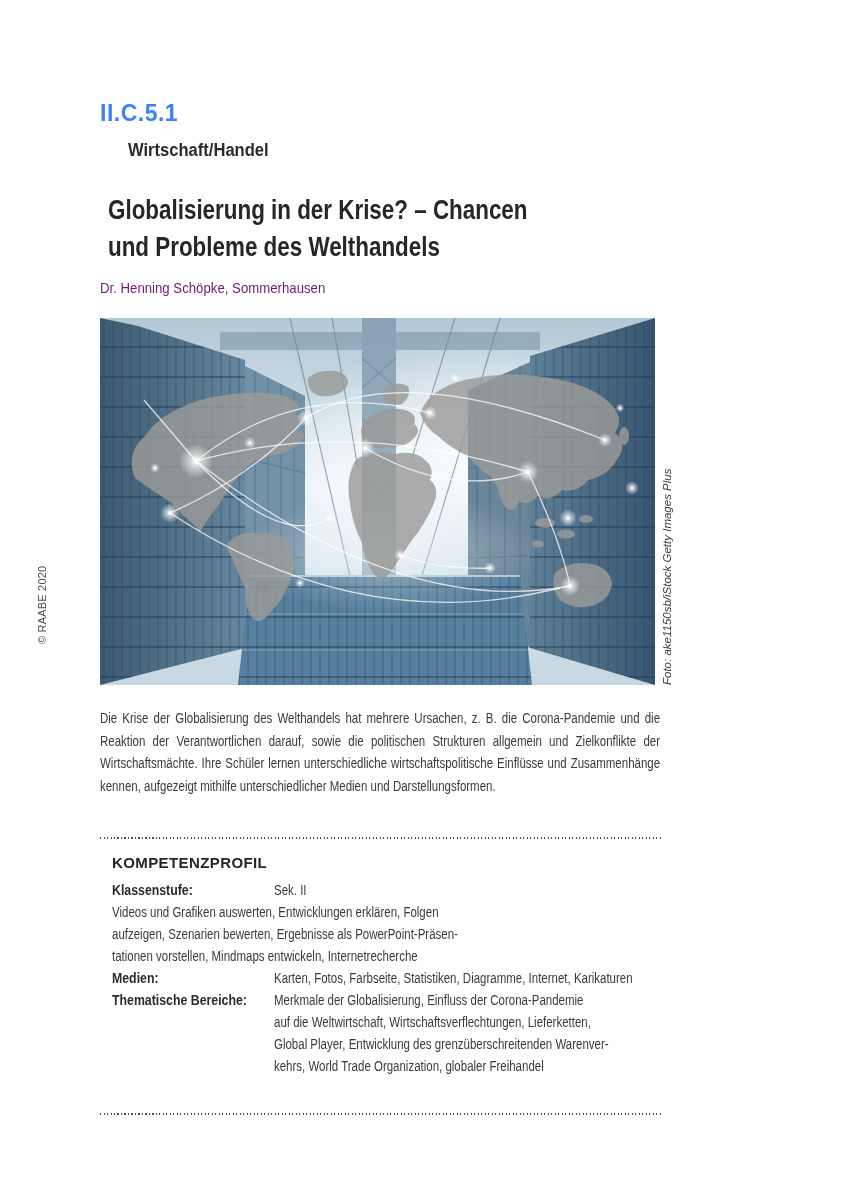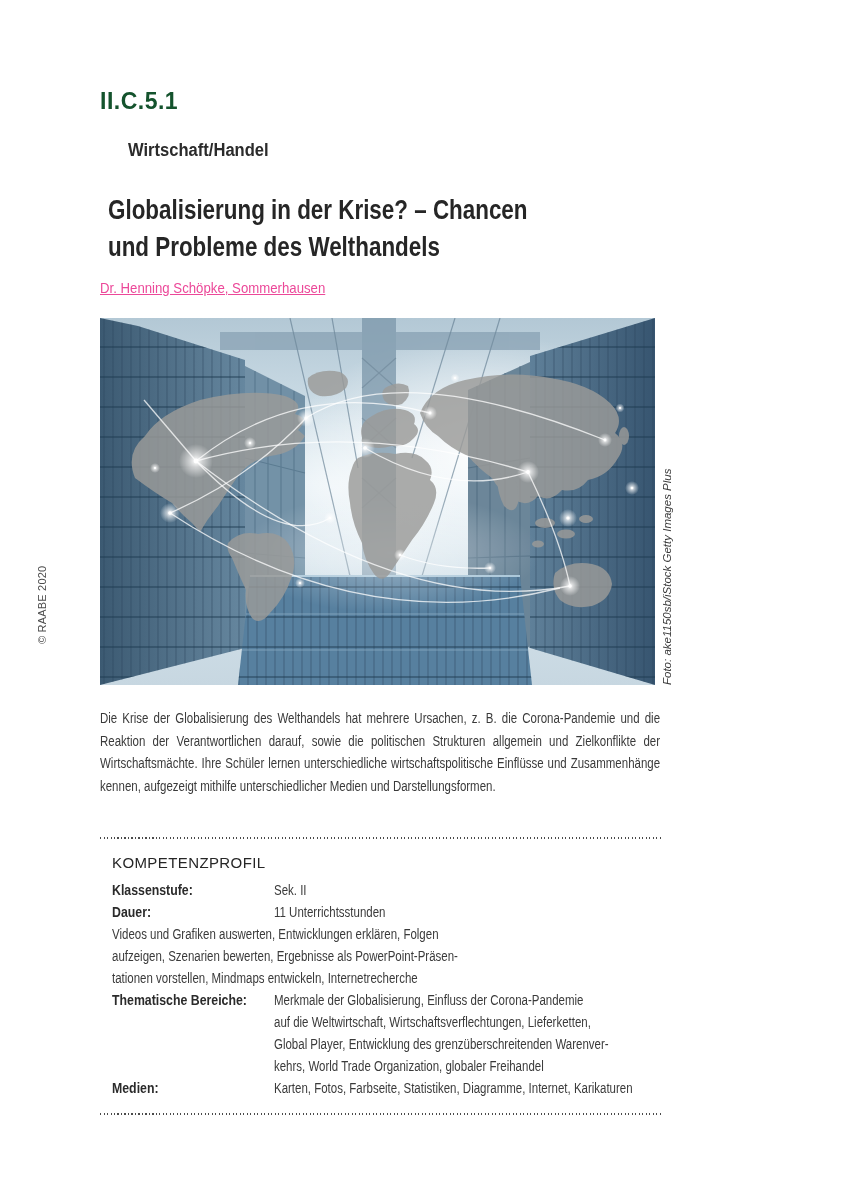--- a/index.html
+++ b/index.html
@@ -1,47 +1,47 @@
 <!DOCTYPE html>
 <html><head>
 <meta charset="utf-8">
 <style>
   html,body{margin:0;padding:0;background:#ffffff;}
   body{width:848px;height:1200px;position:relative;overflow:hidden;
        font-family:"Liberation Sans","DejaVu Sans",sans-serif;color:#3a3a3a;}
   .abs{position:absolute;}
   .cx{transform-origin:0 50%;display:block;white-space:nowrap;}
 
-  .page-code{left:100px;top:88px;font-size:23px;font-weight:700;color:#14532d;letter-spacing:0.5px;}
+  .page-code{left:100px;top:100px;font-size:23px;font-weight:700;color:#3b82f6;letter-spacing:0.5px;}
   .category{left:100px;top:140px;font-size:18px;font-weight:700;color:#2b2b2b;margin-left:28px;}
   .category .cx{transform:scaleX(0.92);}
   .title{left:100px;top:183px;font-size:28px;line-height:37px;font-weight:700;color:#262626;}
   .title .cx{transform:scaleX(0.80);}
-  .author{left:100px;top:279px;font-size:15px;color:#ec4899;text-decoration:underline;}
+  .author{left:100px;top:279px;font-size:15px;color:#701a75;}
   .author .cx{transform:scaleX(0.88);}
 
   .figure{left:100px;top:318px;width:555px;height:367px;}
   .figure svg{display:block;}
 
   .vtext{transform-origin:0 0;font-size:11px;color:#4c4c4c;}
   .copyright{left:36px;top:552px;width:92px;height:13px;
              transform:rotate(-90deg) translateX(-92px);letter-spacing:0.2px;}
   .credit{left:661px;top:318px;width:367px;height:14px;
           transform:rotate(-90deg) translateX(-367px);
           font-style:italic;font-size:11.5px;color:#3a3a3a;}
 
   .intro{left:100px;top:707px;width:683px;font-size:14px;line-height:22.5px;
          text-align:justify;color:#3a3a3a;transform:scaleX(0.82);transform-origin:0 0;}
 
   .divider{left:100px;width:561px;height:2px;
            background:repeating-linear-gradient(90deg,#4a4a4a 0 1px,transparent 1px 3.5px);}
   .divider.top{top:837px;}
   .divider.bottom{top:1113px;}
 
-  .kp-heading{left:112px;top:854px;font-size:15px;font-weight:400;color:#262626;letter-spacing:0.4px;}
+  .kp-heading{left:112px;top:854px;font-size:15px;font-weight:700;color:#262626;letter-spacing:0.4px;}
   .kp-grid{left:112px;top:879px;width:650px;}
   .prow{display:grid;grid-template-columns:162px 488px;}
   .plabel{font-size:14px;line-height:22px;font-weight:700;color:#2b2b2b;}
   .plabel .cx{transform:scaleX(0.88);}
   .pvalue{font-size:14px;line-height:22px;color:#3a3a3a;transform:scaleX(0.82);transform-origin:0 0;}
   .pline{white-space:nowrap;}
 </style>
 </head>
 <body>
 
@@ -261,48 +261,40 @@
 <div class="abs kp-grid">
   <div class="prow">
     <div class="plabel">
         <span class="cx">Klassenstufe:</span>
       </div>
     <div class="pvalue">
       <div class="pline">Sek. II</div>
     </div>
   </div>
   <div class="prow">
-    <div class="plabel">
-        <span class="cx">Dauer:</span>
-      </div>
-    <div class="pvalue">
-      <div class="pline">11 Unterrichtsstunden</div>
-    </div>
-  </div>
-  <div class="prow">
     <div class="pvalue">
       <div class="pline">Videos und Grafiken auswerten, Entwicklungen erklären, Folgen</div>
       <div class="pline">aufzeigen, Szenarien bewerten, Ergebnisse als PowerPoint-Präsen-</div>
       <div class="pline">tationen vorstellen, Mindmaps entwickeln, Internetrecherche</div>
+    </div>
+  </div>
+  <div class="prow">
+    <div class="plabel">
+        <span class="cx">Medien:</span>
+      </div>
+    <div class="pvalue">
+      <div class="pline">Karten, Fotos, Farbseite, Statistiken, Diagramme, Internet, Karikaturen</div>
     </div>
   </div>
   <div class="prow">
     <div class="plabel">
         <span class="cx">Thematische Bereiche:</span>
       </div>
     <div class="pvalue">
       <div class="pline">Merkmale der Globalisierung, Einfluss der Corona-Pandemie</div>
       <div class="pline">auf die Weltwirtschaft, Wirtschaftsverflechtungen, Lieferketten,</div>
       <div class="pline">Global Player, Entwicklung des grenzüberschreitenden Warenver-</div>
       <div class="pline">kehrs, World Trade Organization, globaler Freihandel</div>
     </div>
   </div>
-  <div class="prow">
-    <div class="plabel">
-        <span class="cx">Medien:</span>
-      </div>
-    <div class="pvalue">
-      <div class="pline">Karten, Fotos, Farbseite, Statistiken, Diagramme, Internet, Karikaturen</div>
-    </div>
-  </div>
 </div>
 
 <div class="abs divider bottom"></div>
 
 </body></html>

